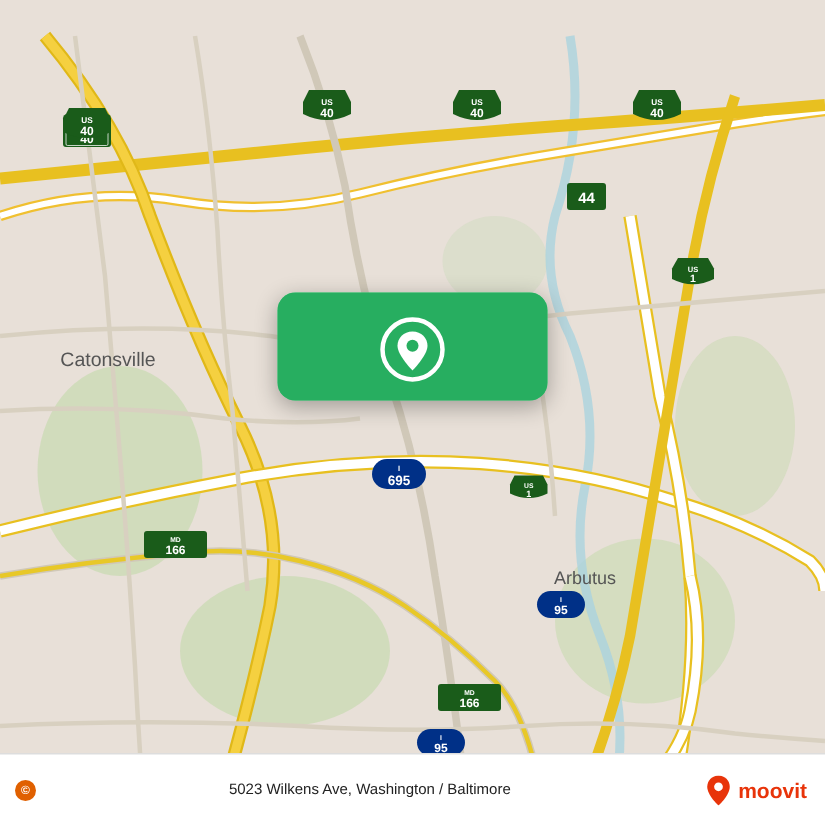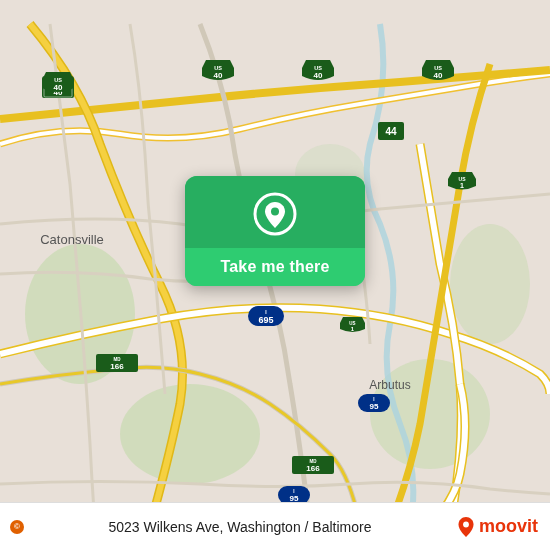--- a/index.html
+++ b/index.html
@@ -58,40 +58,40 @@
       display: inline-flex;
       align-items: center;
       justify-content: center;
       color: white;
       font-size: 8px;
       font-weight: bold;
       flex-shrink: 0;
     }
 
     #address-text {
-      font-size: 14px;
+      font-size: 10px;
       color: #222;
       font-weight: 500;
       flex: 1;
       text-align: center;
     }
 
     #moovit-logo {
       display: flex;
       align-items: center;
       gap: 3px;
     }
 
     #moovit-pin {
       width: 20px;
       height: 20px;
     }
 
     #moovit-text {
-      font-size: 18px;
+      font-size: 14px;
       font-weight: bold;
       color: #e8340a;
     }
 
     
     #popup-button {
       position: absolute;
       left: 50%;
       top: 42%;
       transform: translate(-50%, -50%);
@@ -267,21 +267,20 @@
   <div id="popup-button">
     <div id="popup-card">
       <div id="popup-icon-area">
         <svg id="location-pin-icon" viewBox="0 0 44 44">
           <circle cx="22" cy="22" r="20" fill="none" stroke="white" stroke-width="3"></circle>
 
           <path d="M 22 10 C 16 10 12 14.5 12 19.5 C 12 26 22 36 22 36 C 22 36 32 26 32 19.5 C 32 14.5 28 10 22 10 Z" fill="white"></path>
           <circle cx="22" cy="19.5" r="4" fill="#27ae60"></circle>
         </svg>
       </div>
-      <div id="popup-label">Take me there</div>
     </div>
   </div>
 
   <div id="bottom-bar">
     <div id="attribution">
       <div id="osm-icon">©</div>
     </div>
     <div id="address-text">5023 Wilkens Ave, Washington / Baltimore</div>
     <div id="moovit-logo">
 

